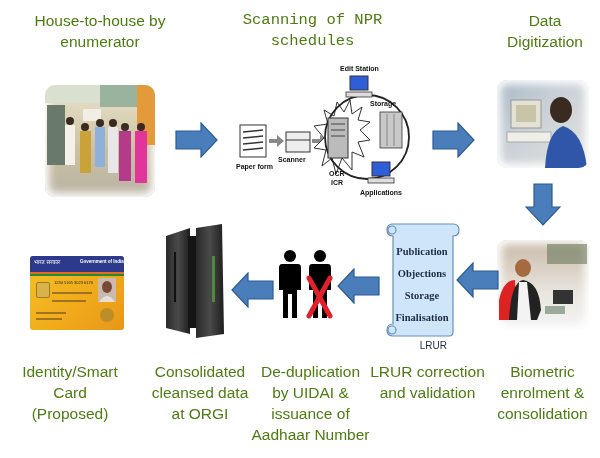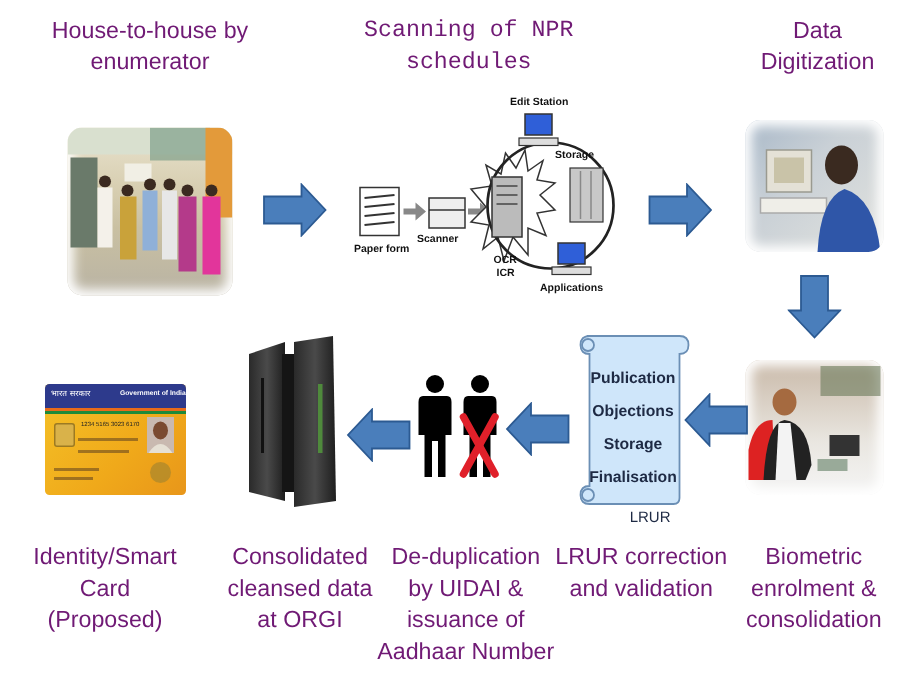--- a/index.html
+++ b/index.html
@@ -1,18 +1,18 @@
 <!DOCTYPE html>
 <html><head>
 <meta charset="utf-8">
 <style>
   html, body { margin:0; padding:0; background:#ffffff; }
   body { width:600px; height:458px; position:relative; overflow:hidden;
          font-family:"Liberation Sans", sans-serif; color:#111; }
-  .cap { position:absolute; text-align:center; font-size:15.5px; line-height:21px; color:#701a75; white-space:pre-line; }
+  .cap { position:absolute; text-align:center; font-size:15.5px; line-height:21px; color:#4d7c0f; white-space:pre-line; }
   .abs { position:absolute; }
   .arrow svg { display:block; }
   .photo { position:absolute; border-radius:10px; overflow:hidden; box-shadow:0 0 8px 4px #fff inset; }
   .small { font-size:7px; font-weight:bold; color:#111; position:absolute; }
   .scroll-text { position:absolute; left:0; width:100%; text-align:center; font-size:10.5px; font-weight:bold; color:#1e2a44; }
 </style>
 </head>
 <body>
 
 <div class="cap" style="left:20px; top:10px; width:160px;">House-to-house by
@@ -134,21 +134,21 @@
     <rect x="48" y="66" width="20" height="8" fill="#9a9"></rect>
   </svg>
 </div>
 
 <div class="abs arrow" style="left:455px; top:262px;">
   <svg width="44" height="36">
       <polygon points="43,9 18,9 18,1 2,18 18,35 18,27 43,27" fill="#4a7ebb" stroke="#2c5a92" stroke-width="1.2"></polygon>
     </svg>
 </div>
 
-<div class="abs" style="left:383px; top:220px; width:78px; height:118px;">
+<div class="abs" style="left:383px; top:220px; width:78px; height:118px;font-family:Liberation Serif, serif;">
   <svg width="78" height="118" viewBox="0 0 78 118" style="position:absolute; left:0; top:0;">
     <path d="M8 4 L70 4 Q76 4 76 10 Q76 16 70 16 L70 112 Q70 116 66 116 L10 116 Q4 116 4 110 Q4 104 10 104 L10 16 Q4 16 4 10 Q4 4 10 4 Z" fill="#cfe6fa" stroke="#6b8fb5" stroke-width="1.2"></path>
     <circle cx="9" cy="10" r="4" fill="none" stroke="#6b8fb5" stroke-width="1.2"></circle>
     <circle cx="9" cy="110" r="4" fill="none" stroke="#6b8fb5" stroke-width="1.2"></circle>
   </svg>
   <div class="scroll-text" style="top:26px;">Publication</div>
   <div class="scroll-text" style="top:48px;">Objections</div>
   <div class="scroll-text" style="top:70px;">Storage</div>
   <div class="scroll-text" style="top:92px;">Finalisation</div>
 </div>

